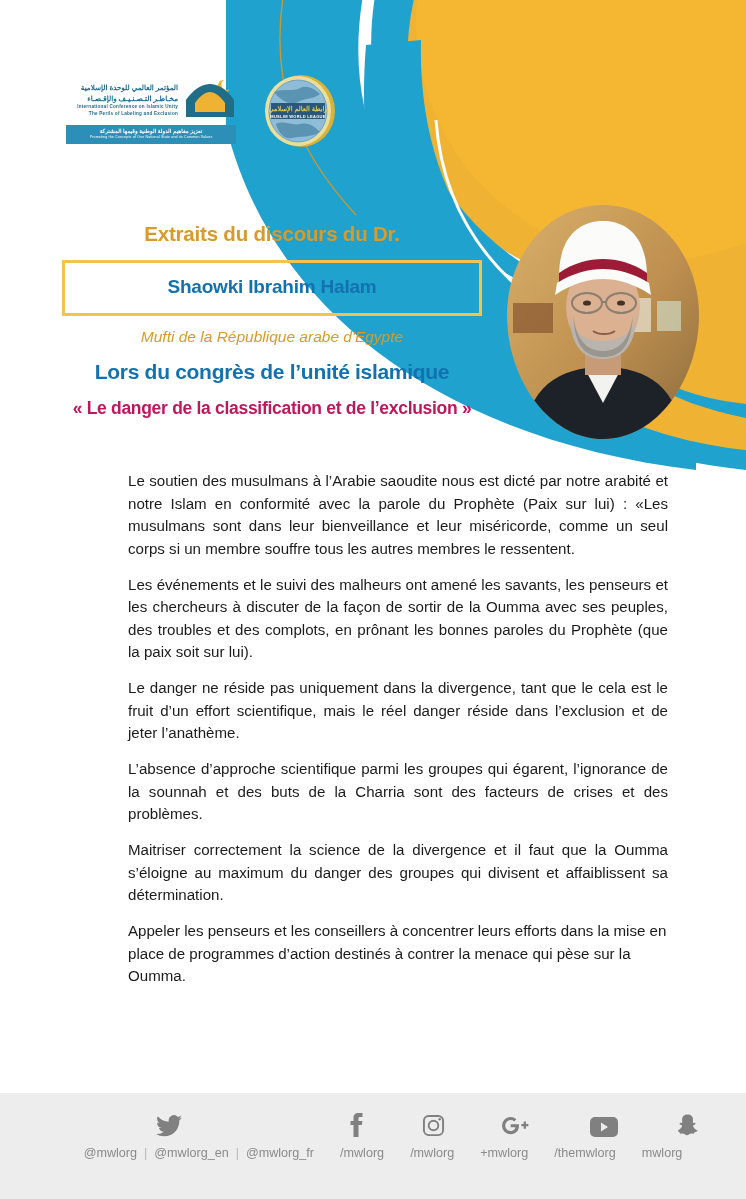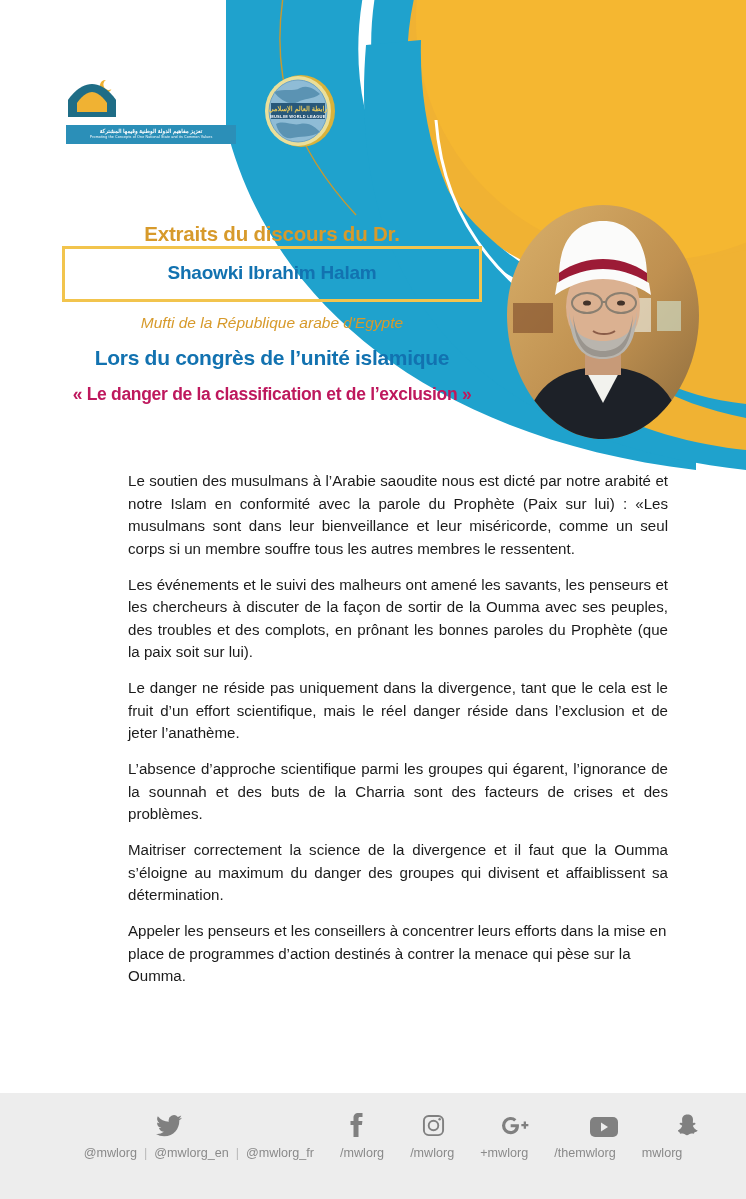--- a/index.html
+++ b/index.html
@@ -106,20 +106,21 @@
     top: 222px;
     left: 62px;
     width: 420px;
     text-align: center;
   }
   .kicker {
     color: #d79a2b;
     font-size: 20.5px;
     font-weight: bold;
     letter-spacing: -.2px;
+    margin-bottom: 14px;
   }
   .name-box {
     border: 3px solid #f2c44d;
     padding: 13px 6px 15px 6px;
     margin-bottom: 12px;
   }
   .name-text {
     color: #1272b0;
     font-size: 19px;
     font-weight: bold;
@@ -272,20 +273,26 @@
 
         <path d="M 520 404 C 450 396 400 370 372 330 C 392 370 440 402 520 418 Z" fill="#1fa2cd"></path>
       </g>
     </svg>
   </div>
 
   <div class="logos">
 
     <div class="logo-conf">
       <div class="logo-conf-top">
+        <div class="logo-conf-text">
+          <div class="logo-ar">المؤتمر العالمي للوحدة الإسلامية</div>
+          <div class="logo-ar">مخـاطـر التـصـنـيـف والإقـصـاء</div>
+          <div class="logo-en">International Conference on Islamic Unity</div>
+          <div class="logo-en">The Perils of Labeling and Exclusion</div>
+        </div>
         <div class="logo-mark">
           <svg width="52" height="40" viewBox="0 0 52 40">
             <path d="M40 2 a6.2 6.2 0 1 0 5.4 9.2 a5 5 0 1 1 -5.4 -9.2 z" fill="#f0b233"></path>
             <path d="M2 34 L2 22 C2 22 12 6 26 6 C40 6 50 22 50 22 L50 34 Z" fill="#1f6d86"></path>
             <path d="M11 34 L11 25 C11 25 18 14 26 14 C34 14 41 25 41 25 L41 34 Z" fill="#f0b233"></path>
             <rect x="2" y="34" width="48" height="5" fill="#1f6d86"></rect>
           </svg>
         </div>
       </div>
       <div class="logo-conf-bar">

